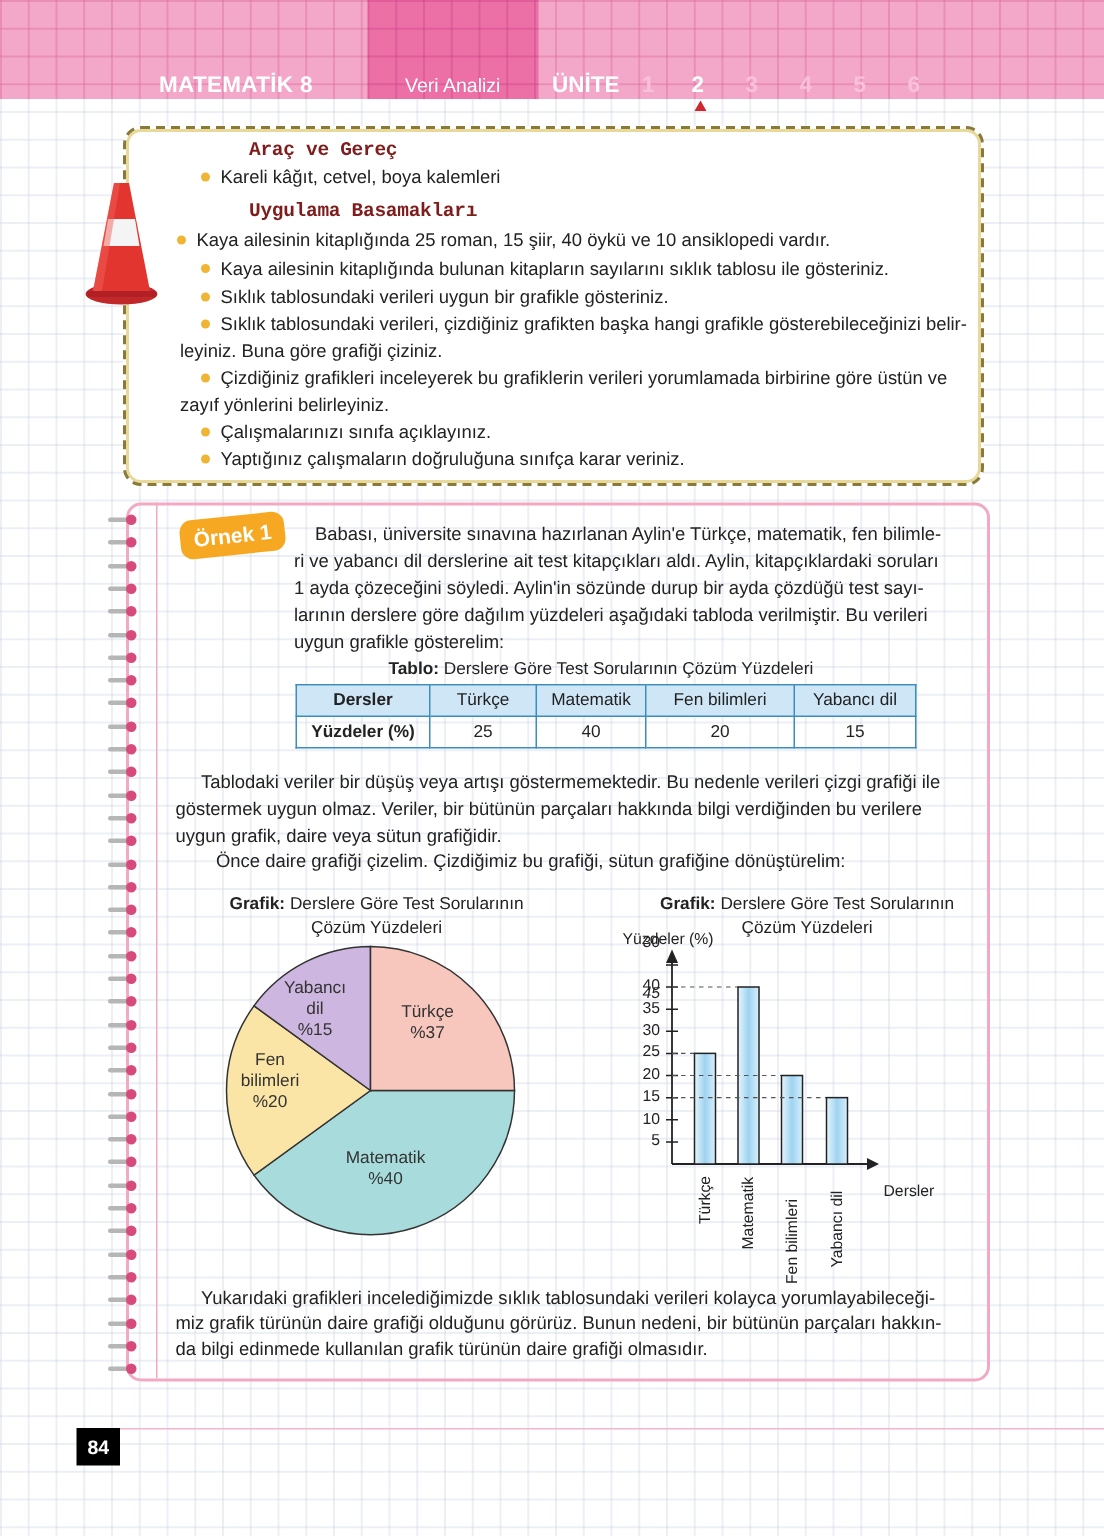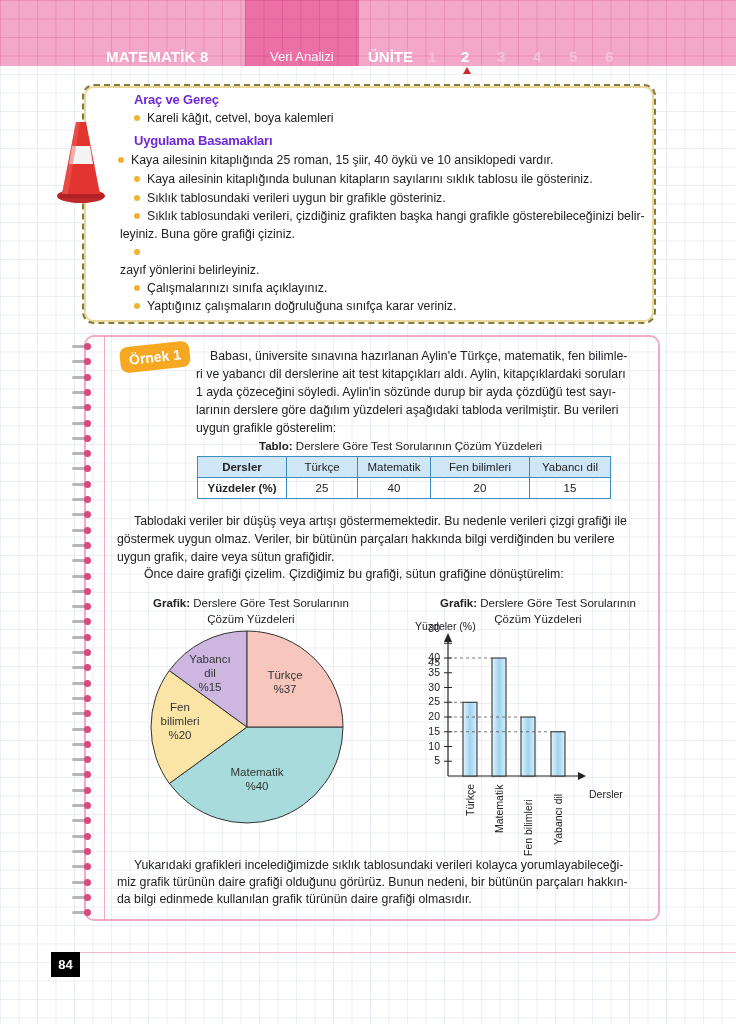--- a/index.html
+++ b/index.html
@@ -37,21 +37,21 @@
   .hdr-marker { position:absolute; left:463px; top:67px; width:0; height:0;
     border-left:4px solid transparent; border-right:4px solid transparent; border-bottom:7px solid #d0262e; }
 
   
   .act-box {
     position:absolute; left:82px; top:84px; width:570px; height:236px;
     border:2px dashed #8a7a3a; border-radius:12px; background:#fff;
     box-shadow:0 0 0 2px #e8d99a inset;
   }
   .cone { position:absolute; left:56px; top:118px; width:50px; height:86px; }
-  .act-h { position:absolute; color:#6d28d9; font-weight:bold; font-size:13px; font-family:Liberation Sans, sans-serif; letter-spacing:-0.2px; }
+  .act-h { position:absolute; color:#7f1d1d; font-weight:bold; font-size:13px; font-family:Liberation Mono, monospace; letter-spacing:-0.2px;margin-left:32px; }
   .act-li { position:absolute; font-size:12.3px; color:#222; line-height:17px; }
   .bullet { display:inline-block; width:6px; height:6px; border-radius:50%; background:#f0b534; margin-right:7px; vertical-align:middle; position:relative; top:-1px; }
 
   
   .note-box {
     position:absolute; left:84px; top:335px; width:572px; height:582px;
     border:2px solid #f2a9c4; border-radius:10px;
   }
   .note-margin { position:absolute; left:104px; top:335px; width:1px; height:584px; background:#f2a9c4; }
   .ring { position:absolute; left:72px; width:22px; height:8px; }
@@ -109,21 +109,21 @@
   <path d="M20 4 L24 4 L12 76 L6 76 Z" fill="#f0625a" opacity="0.5"></path>
 </svg>
 <div class="act-h" style="left:134px; top:92px;">Araç ve Gereç</div>
 <div class="act-li" style="left:134px; top:110px;"><span class="bullet"></span><span>Kareli kâğıt, cetvel, boya kalemleri</span></div>
 <div class="act-h" style="left:134px; top:133px;">Uygulama Basamakları</div>
 <div class="act-li" style="left:118px; top:152px;"><span class="bullet"></span><span>Kaya ailesinin kitaplığında 25 roman, 15 şiir, 40 öykü ve 10 ansiklopedi vardır.</span></div>
 <div class="act-li" style="left:134px; top:171px;"><span class="bullet"></span><span>Kaya ailesinin kitaplığında bulunan kitapların sayılarını sıklık tablosu ile gösteriniz.</span></div>
 <div class="act-li" style="left:134px; top:190px;"><span class="bullet"></span><span>Sıklık tablosundaki verileri uygun bir grafikle gösteriniz.</span></div>
 <div class="act-li" style="left:134px; top:208px;"><span class="bullet"></span><span>Sıklık tablosundaki verileri, çizdiğiniz grafikten başka hangi grafikle gösterebileceğinizi belir-</span></div>
 <div class="act-li" style="left:120px; top:226px;">leyiniz. Buna göre grafiği çiziniz.</div>
-<div class="act-li" style="left:134px; top:244px;"><span class="bullet"></span></div>
+<div class="act-li" style="left:134px; top:244px;"><span class="bullet"></span><span>Çizdiğiniz grafikleri inceleyerek bu grafiklerin verileri yorumlamada birbirine göre üstün ve</span></div>
 <div class="act-li" style="left:120px; top:262px;">zayıf yönlerini belirleyiniz.</div>
 <div class="act-li" style="left:134px; top:280px;"><span class="bullet"></span><span>Çalışmalarınızı sınıfa açıklayınız.</span></div>
 <div class="act-li" style="left:134px; top:298px;"><span class="bullet"></span><span>Yaptığınız çalışmaların doğruluğuna sınıfça karar veriniz.</span></div>
 
 <div class="note-box"></div>
 <div class="note-margin"></div>
 <div id="rings">
     <div class="ring" style="top: 343px;">
       <div class="bar"></div>
       <div class="dot"></div>

